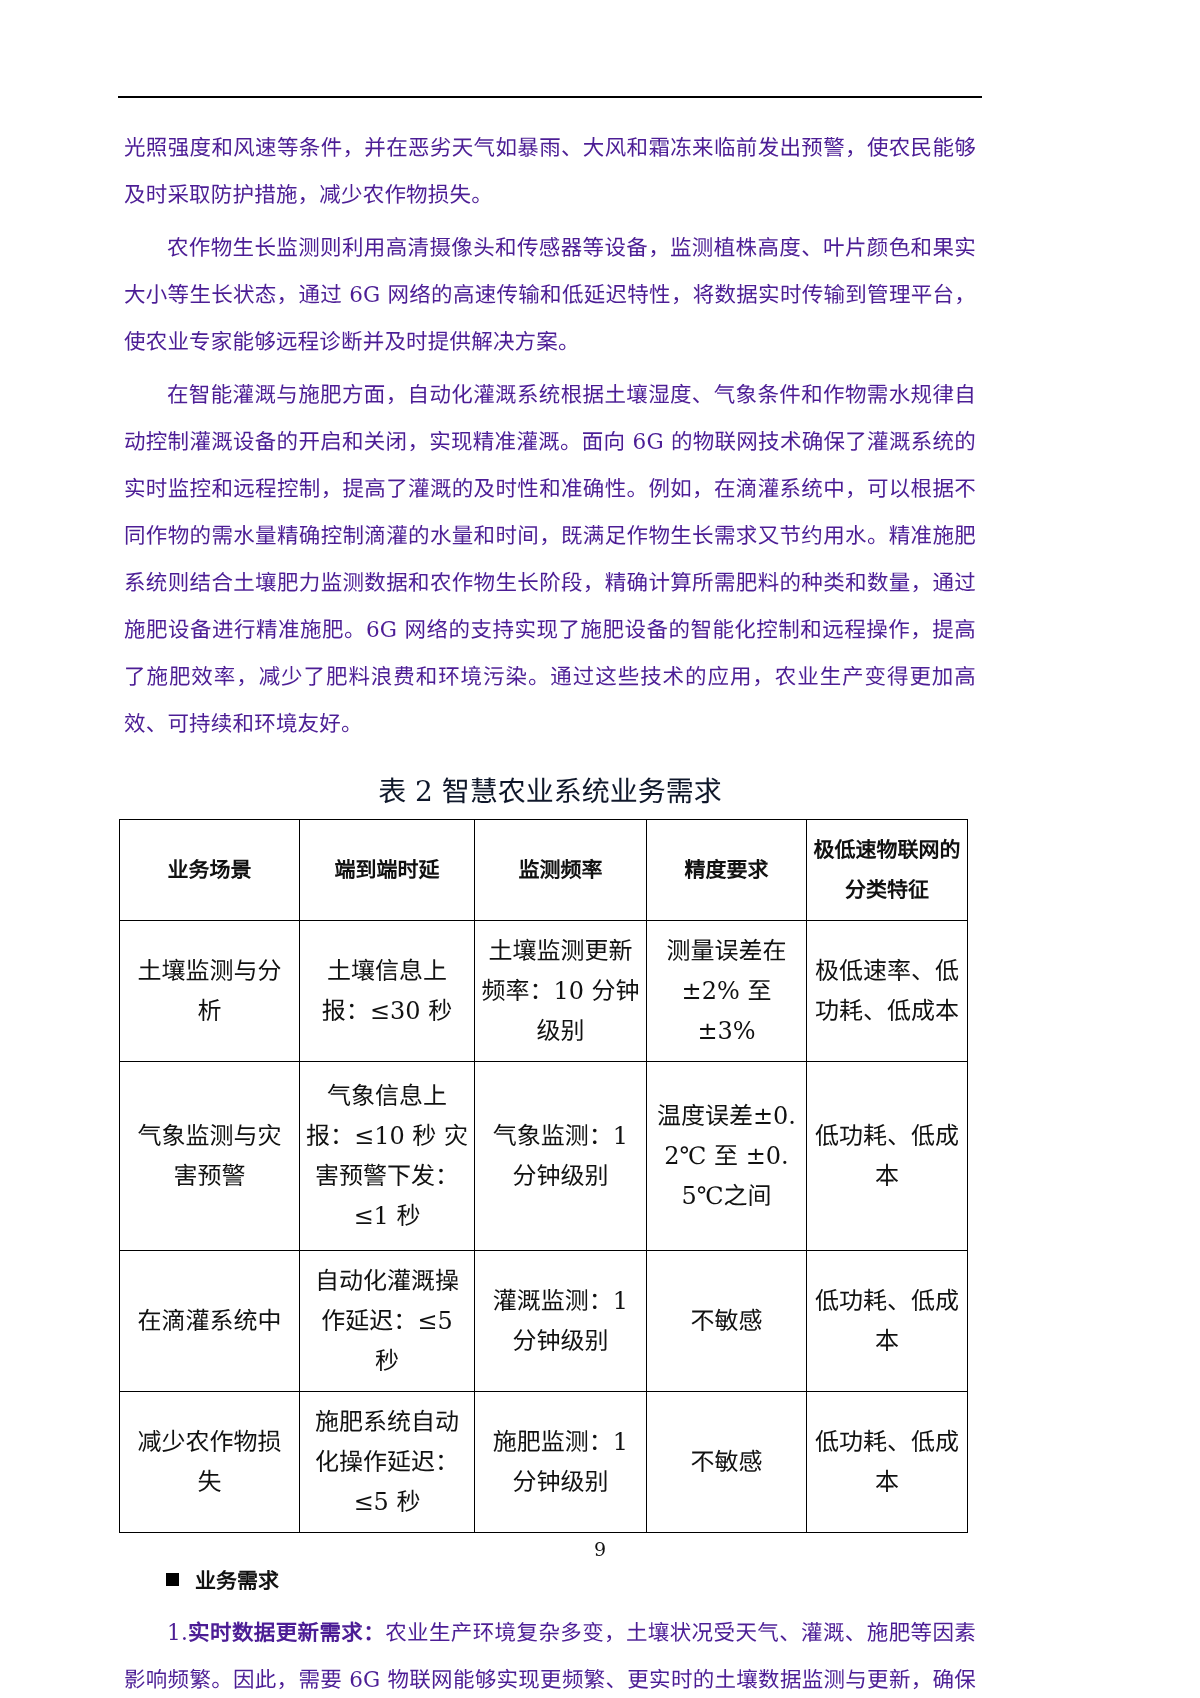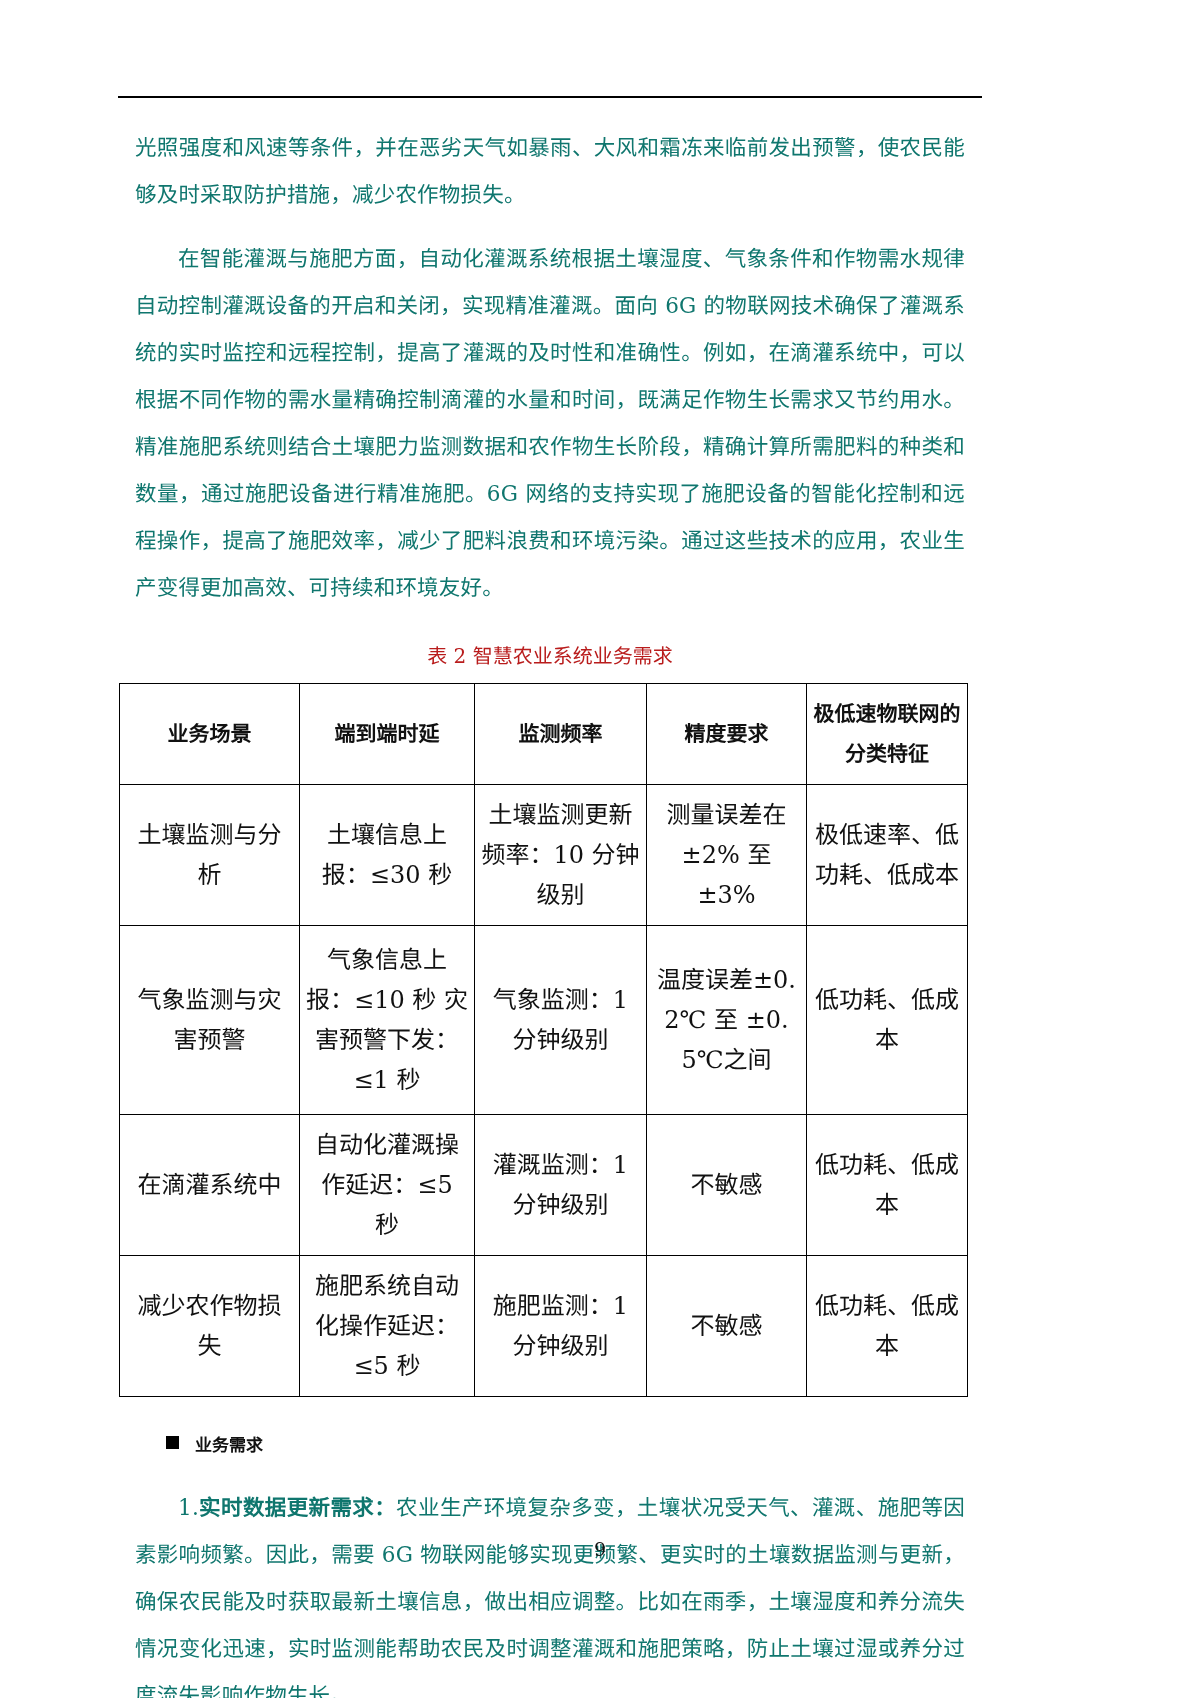--- a/index.html
+++ b/index.html
@@ -26,41 +26,41 @@
     top: 96px;
     width: 864px;
   }
   .top-rule {
     width: 864px;
     height: 0;
     border-top: 2.2px solid #000000;
     margin: 0 0 26px 0;
   }
   p.body-text {
-    margin: 17px;
+    margin: 6px;
     font-size: 21.5px;
     line-height: 47px;
     text-align: justify;
     text-justify: inter-ideograph;
     letter-spacing: 0.2px;
-    color: #0f766e;
+    color: #4c1d95;
     font-family: "DejaVu Serif", "Liberation Serif", serif;
   }
   p.indent {
     text-indent: 2em;
   }
   .latin {
     font-family: "DejaVu Serif", "Liberation Serif", serif;
   }
   .table-caption {
     margin: 30px 0 12px 0;
     text-align: center;
-    font-size: 20px;
+    font-size: 28px;
     line-height: 30px;
-    color: #b91c1c;
+    color: #0f172a;
   }
   table.req-table {
     border-collapse: collapse;
     width: 848px;
     margin: 5px 0 0 1px;
     table-layout: fixed;
   }
   table.req-table th,
   table.req-table td {
     border: 1.6px solid #000000;
@@ -85,21 +85,21 @@
   table.req-table col.c3 { width: 172px; }
   table.req-table col.c4 { width: 160px; }
   table.req-table col.c5 { width: 161px; }
   .row-h1 td { height: 86px; }
   .row-h2 td { height: 168px; }
   .row-h3 td { height: 88px; }
   .row-h4 td { height: 86px; }
   .bullet-head {
     margin: 26px 0 0 0;
     padding-left: 48px;
-    font-size: 17px;
+    font-size: 21px;
     line-height: 44px;
     font-weight: bold;
     color: #111111;
   }
   .bullet-square {
     display: inline-block;
     width: 13px;
     height: 13px;
     background: #000000;
     margin-right: 16px;
@@ -122,20 +122,21 @@
 </head>
 <body>
 
 <div class="page">
   <div class="content">
 
     <div class="top-rule"></div>
 
     <p class="body-text">光照强度和风速等条件，并在恶劣天气如暴雨、大风和霜冻来临前发出预警，使农民能够及时采取防护措施，减少农作物损失。</p>
 
+    <p class="body-text indent">农作物生长监测则利用高清摄像头和传感器等设备，监测植株高度、叶片颜色和果实大小等生长状态，通过 6G 网络的高速传输和低延迟特性，将数据实时传输到管理平台，使农业专家能够远程诊断并及时提供解决方案。</p>
 
     <p class="body-text indent">在智能灌溉与施肥方面，自动化灌溉系统根据土壤湿度、气象条件和作物需水规律自动控制灌溉设备的开启和关闭，实现精准灌溉。面向 6G 的物联网技术确保了灌溉系统的实时监控和远程控制，提高了灌溉的及时性和准确性。例如，在滴灌系统中，可以根据不同作物的需水量精确控制滴灌的水量和时间，既满足作物生长需求又节约用水。精准施肥系统则结合土壤肥力监测数据和农作物生长阶段，精确计算所需肥料的种类和数量，通过施肥设备进行精准施肥。6G 网络的支持实现了施肥设备的智能化控制和远程操作，提高了施肥效率，减少了肥料浪费和环境污染。通过这些技术的应用，农业生产变得更加高效、可持续和环境友好。</p>
 
     <div class="table-caption">表 2 智慧农业系统业务需求</div>
 
     <table class="req-table">
       <colgroup>
         <col class="c1">
           <col class="c2">
           <col class="c3">

